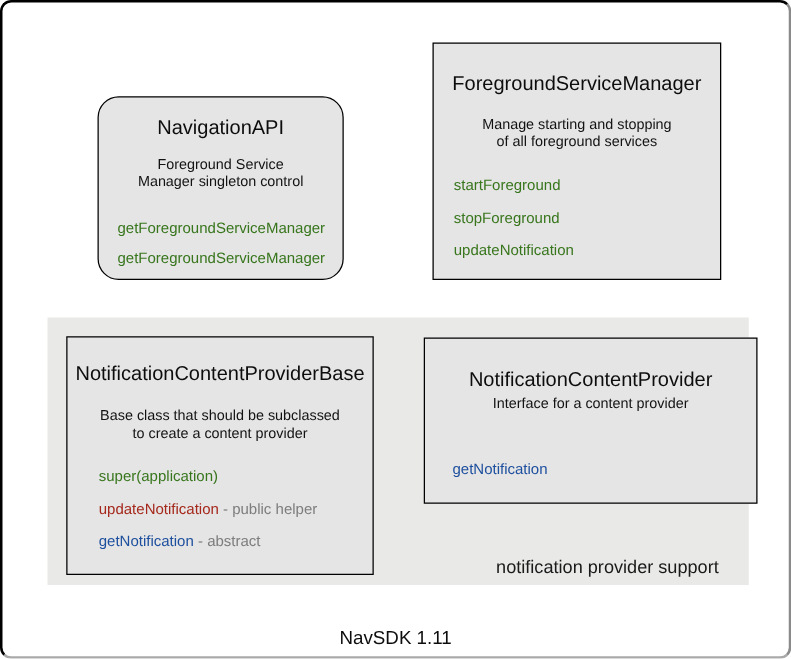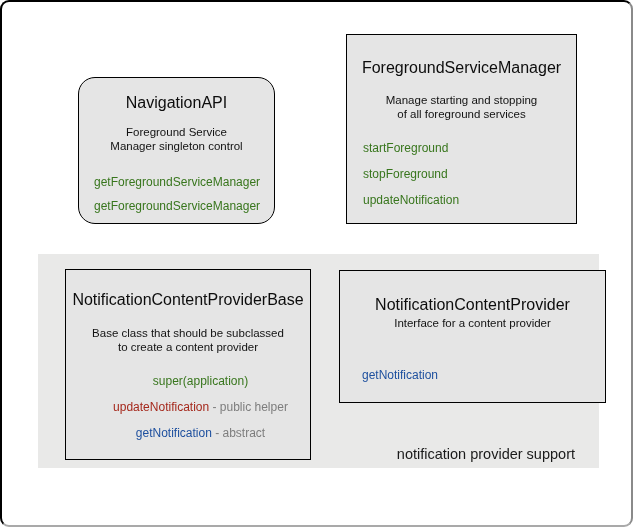--- a/index.html
+++ b/index.html
@@ -65,24 +65,24 @@
   .box-nav .methods { margin-top: 21px; padding-left: 15px; }
   .box-nav .method  { margin-bottom: 8px; }
 
   
   .box-fsm { left: 344px; top: 32px; width: 231px; height: 190px; }
   .box-fsm .title   { padding-top: 23px; }
   .box-fsm .desc    { margin-top: 15px; }
   .box-fsm .methods { margin-top: 19px; padding-left: 16px; }
 
   
-  .box-base { left: 51px; top: 267px; width: 246px; height: 191px; margin-left: 12px; }
+  .box-base { left: 51px; top: 267px; width: 246px; height: 191px; }
   .box-base .title   { padding-top: 20px; }
   .box-base .desc    { margin-top: 16px; }
-  .box-base .methods { margin-top: 19px; padding-left: 25px; text-align: center; }
+  .box-base .methods { margin-top: 19px; padding-left: 25px; }
 
   
   .box-provider { left: 337px; top: 268px; width: 267px; height: 133px; }
   .box-provider .title   { padding-top: 24px; }
   .box-provider .desc    { margin-top: 1px; }
   .box-provider .methods { margin-top: 37px; padding-left: 22px; }
 
   .footer {
     position: absolute;
     left: 0; top: 500px;
@@ -143,14 +143,15 @@
   <div class="box box-provider">
     <div class="title">NotificationContentProvider</div>
     <div class="desc">
       <div>Interface for a content provider</div>
     </div>
     <div class="methods">
       <div class="method"><span class="blue">getNotification</span></div>
     </div>
   </div>
 
+  <div class="footer">NavSDK 1.11</div>
 
 </div>
 
 </body></html>

